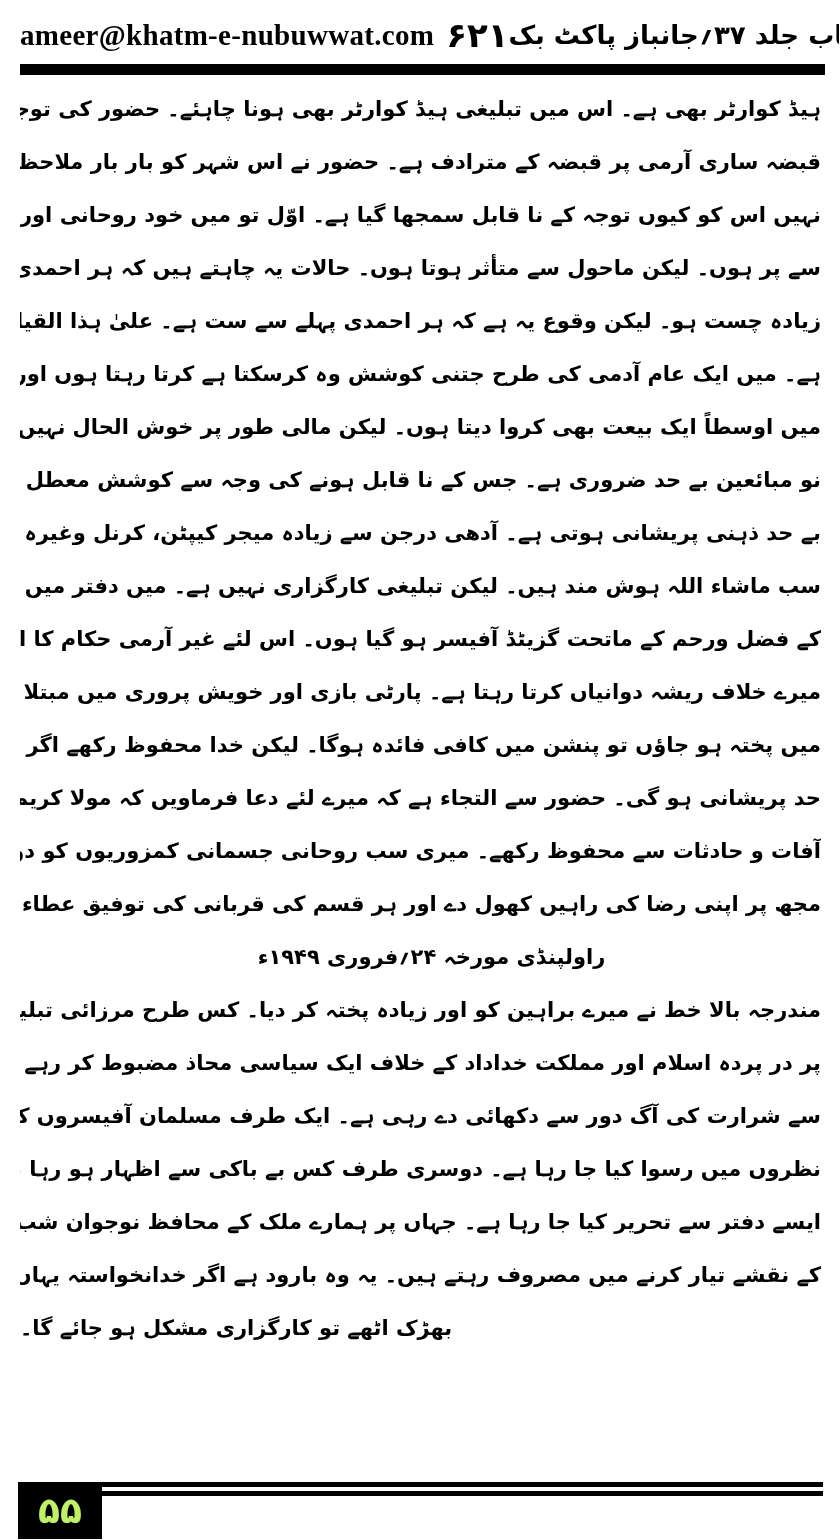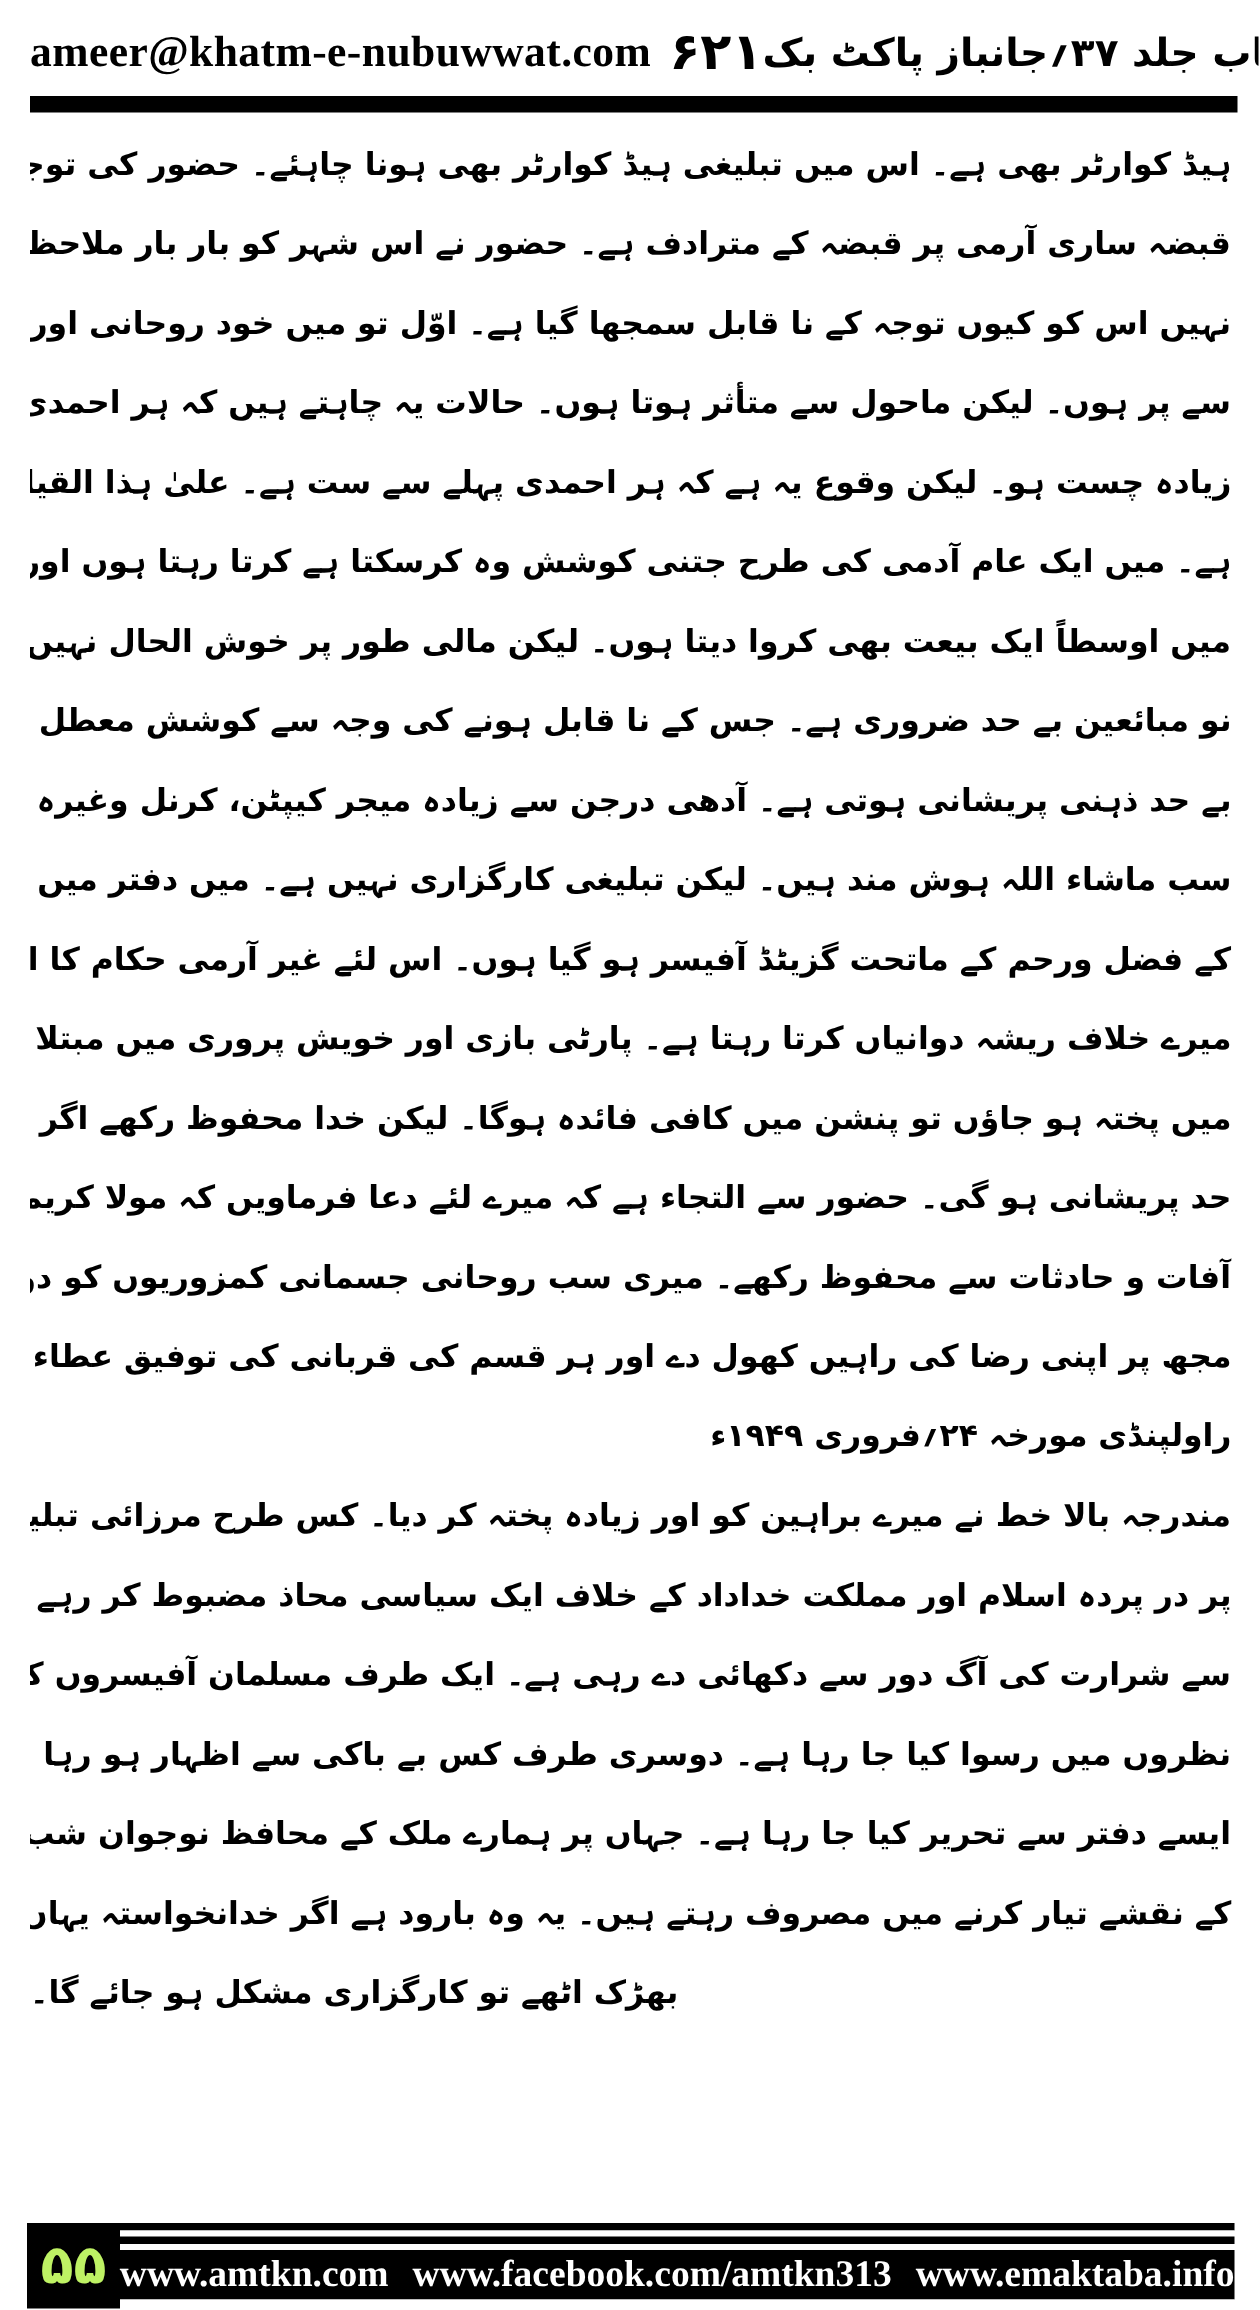--- a/index.html
+++ b/index.html
@@ -38,21 +38,21 @@
   }
   .line {
     height:53px; line-height:53px;
     font-size:21px; font-weight:bold;
     white-space:nowrap; overflow:hidden;
   }
   .align-justify { text-align:justify; text-align-last:justify; }
   .align-right   { text-align:right; }
   .align-left    { text-align:left; }
   .sig-name      { text-align:left; padding-left:150px; }
-  .sig-date      { text-align:right; padding-left:22px; }
+  .sig-date      { text-align:center; padding-left:22px; }
   
   .footer {
     position:absolute; left:18px; right:16px; bottom:1px; height:57px;
     display:flex;
   }
   .series-box {
     width:84px; background:#000; color:#bef264;
     display:flex; align-items:center; justify-content:center;
     font-size:36px; font-weight:bold;
   }
@@ -109,22 +109,17 @@
 
   <div class="footer">
     <div class="series-box">
       <span>۵۵</span>
     </div>
     <div class="footer-right">
       <div class="stripe"></div>
       <div class="stripe-gap"></div>
       <div class="stripe"></div>
       <div class="stripe-gap"></div>
-      <div class="links-bar">
-        <span>www.amtkn.com</span>
-        <span>www.facebook.com/amtkn313</span>
-        <span>www.emaktaba.info</span>
-      </div>
       <div class="bar-bottom-gap"></div>
     </div>
   </div>
 
 </div>
 
 </body></html>

